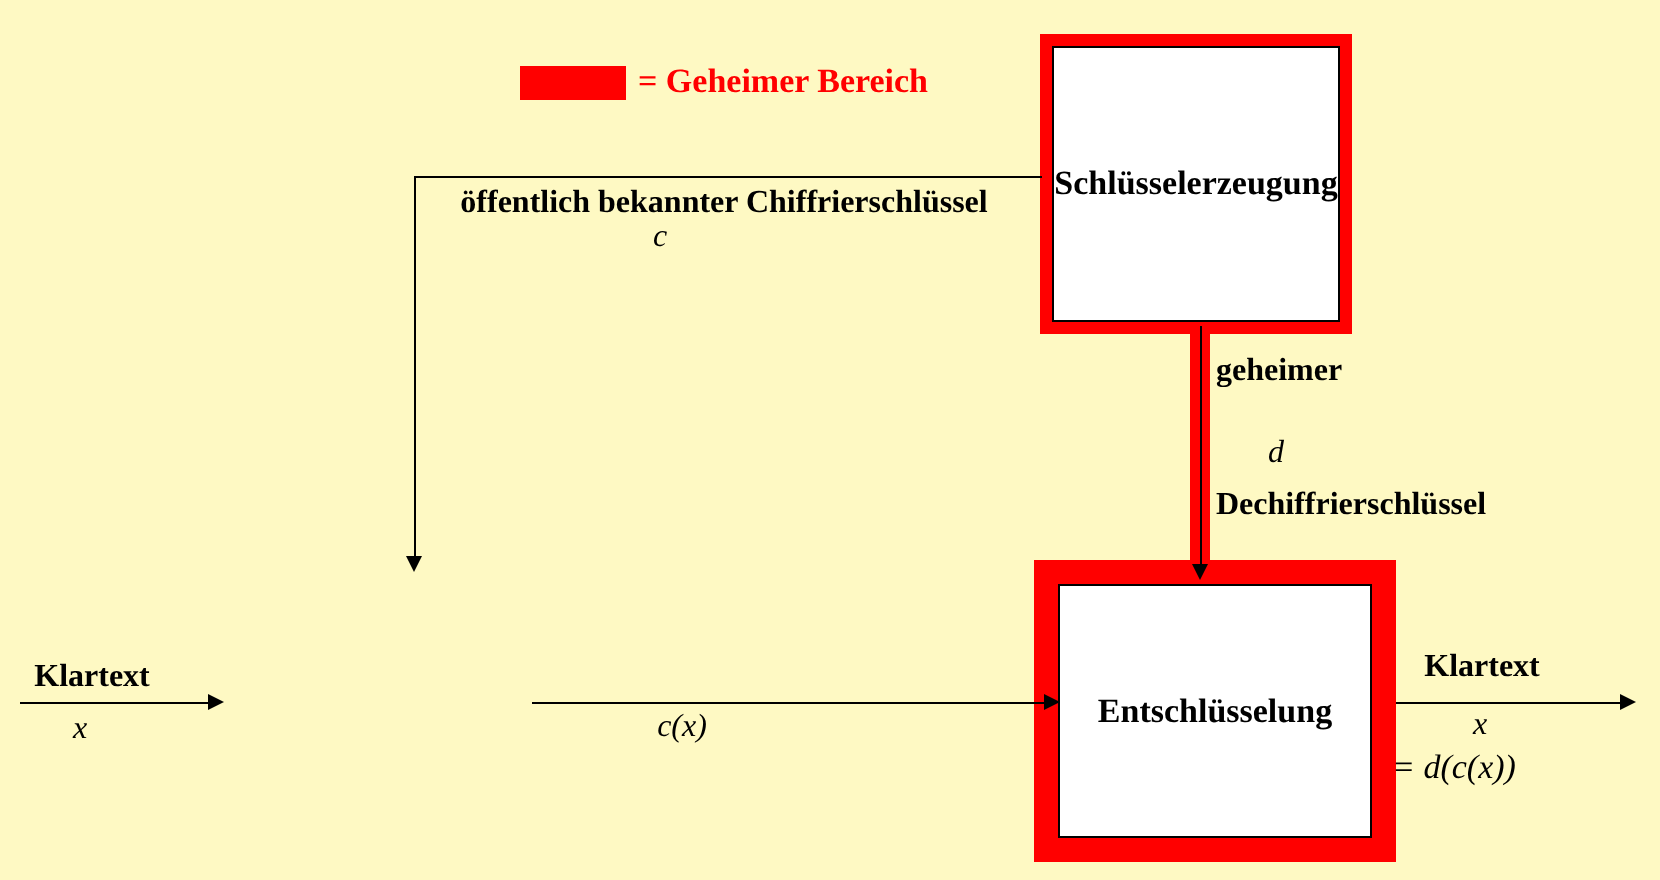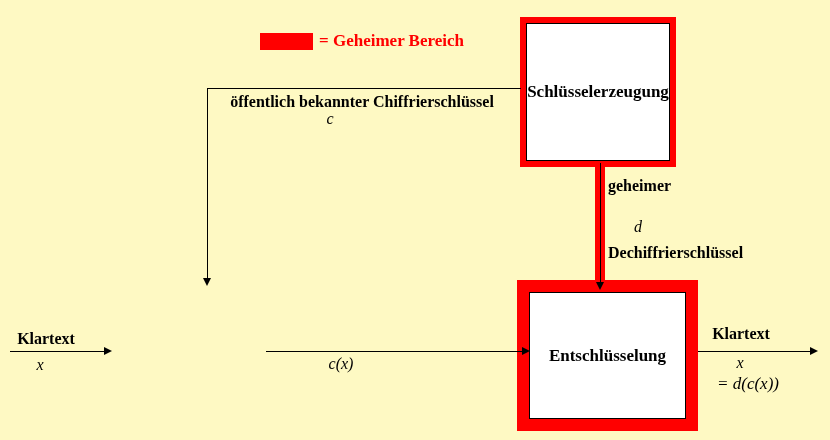--- a/index.html
+++ b/index.html
@@ -74,15 +74,15 @@
   <div class="sym tc" style="left:10px;top:356px;width:60px;">x</div>
 
   <div class="line" style="left:266px;top:351px;width:256px;height:1px;"></div>
   <div class="ah-right" style="left:522px;top:347px;"></div>
   <div class="sym tc" style="left:306px;top:355px;width:70px;">c(x)</div>
 
   <div class="line" style="left:698px;top:351px;width:112px;height:1px;"></div>
   <div class="ah-right" style="left:810px;top:347px;"></div>
   <div class="lbl tc" style="left:701px;top:325px;width:80px;">Klartext</div>
   <div class="sym tc" style="left:710px;top:354px;width:60px;">x</div>
-  <div class="sym" style="left:696px;top:374px;font-size:17px;margin-left:21px;">= d(c(x))</div>
+  <div class="sym" style="left:696px;top:374px;font-size:17px;">= d(c(x))</div>
 
 </div>
 
 </body></html>

